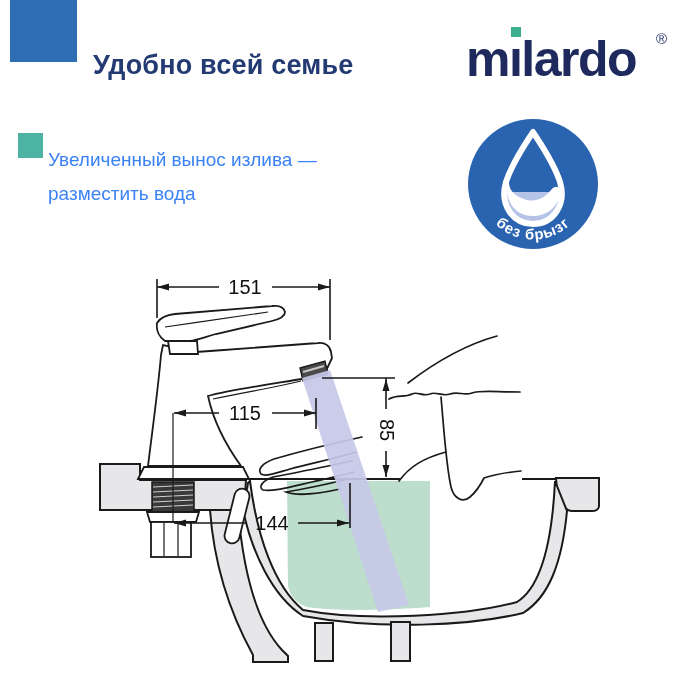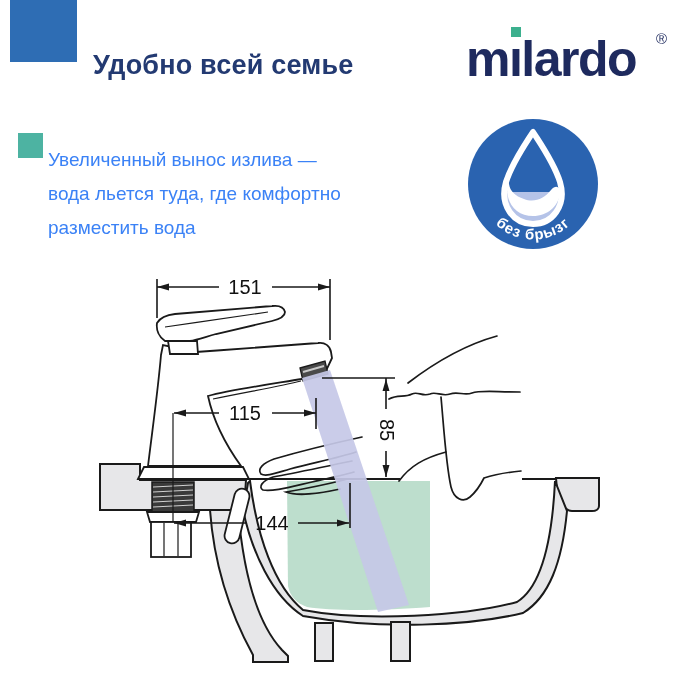--- a/index.html
+++ b/index.html
@@ -35,21 +35,20 @@
 
 <svg width="250" height="72" style="left:458px;top:14px;">
   <text x="8" y="62" font-size="50" font-weight="bold" letter-spacing="-1.5" fill="#1e2a5e">mılardo</text>
   <rect x="53" y="13" width="10" height="10" fill="#3cb08e"></rect>
   <text x="198" y="30" font-size="15" fill="#1e2a5e">®</text>
 </svg>
 
 <div class="bullet"></div>
 <div class="feature-text">
   <div>Увеличенный вынос излива —</div>
-  <div>вода льется туда, где комфортно</div>
   <div>разместить вода</div>
 </div>
 
 <svg width="700" height="700" viewBox="0 0 700 700">
 
   <g>
 
     <path class="mat" d="M 100,464 H 140 V 480 H 246 L 244,510 L 100,510 Z"></path>
 
     <path class="mat" d="M 556,478 H 599 V 506 C 599,509 596,511 592,511 L 572,511 C 563,511 558,497 557,489 Z"></path>

